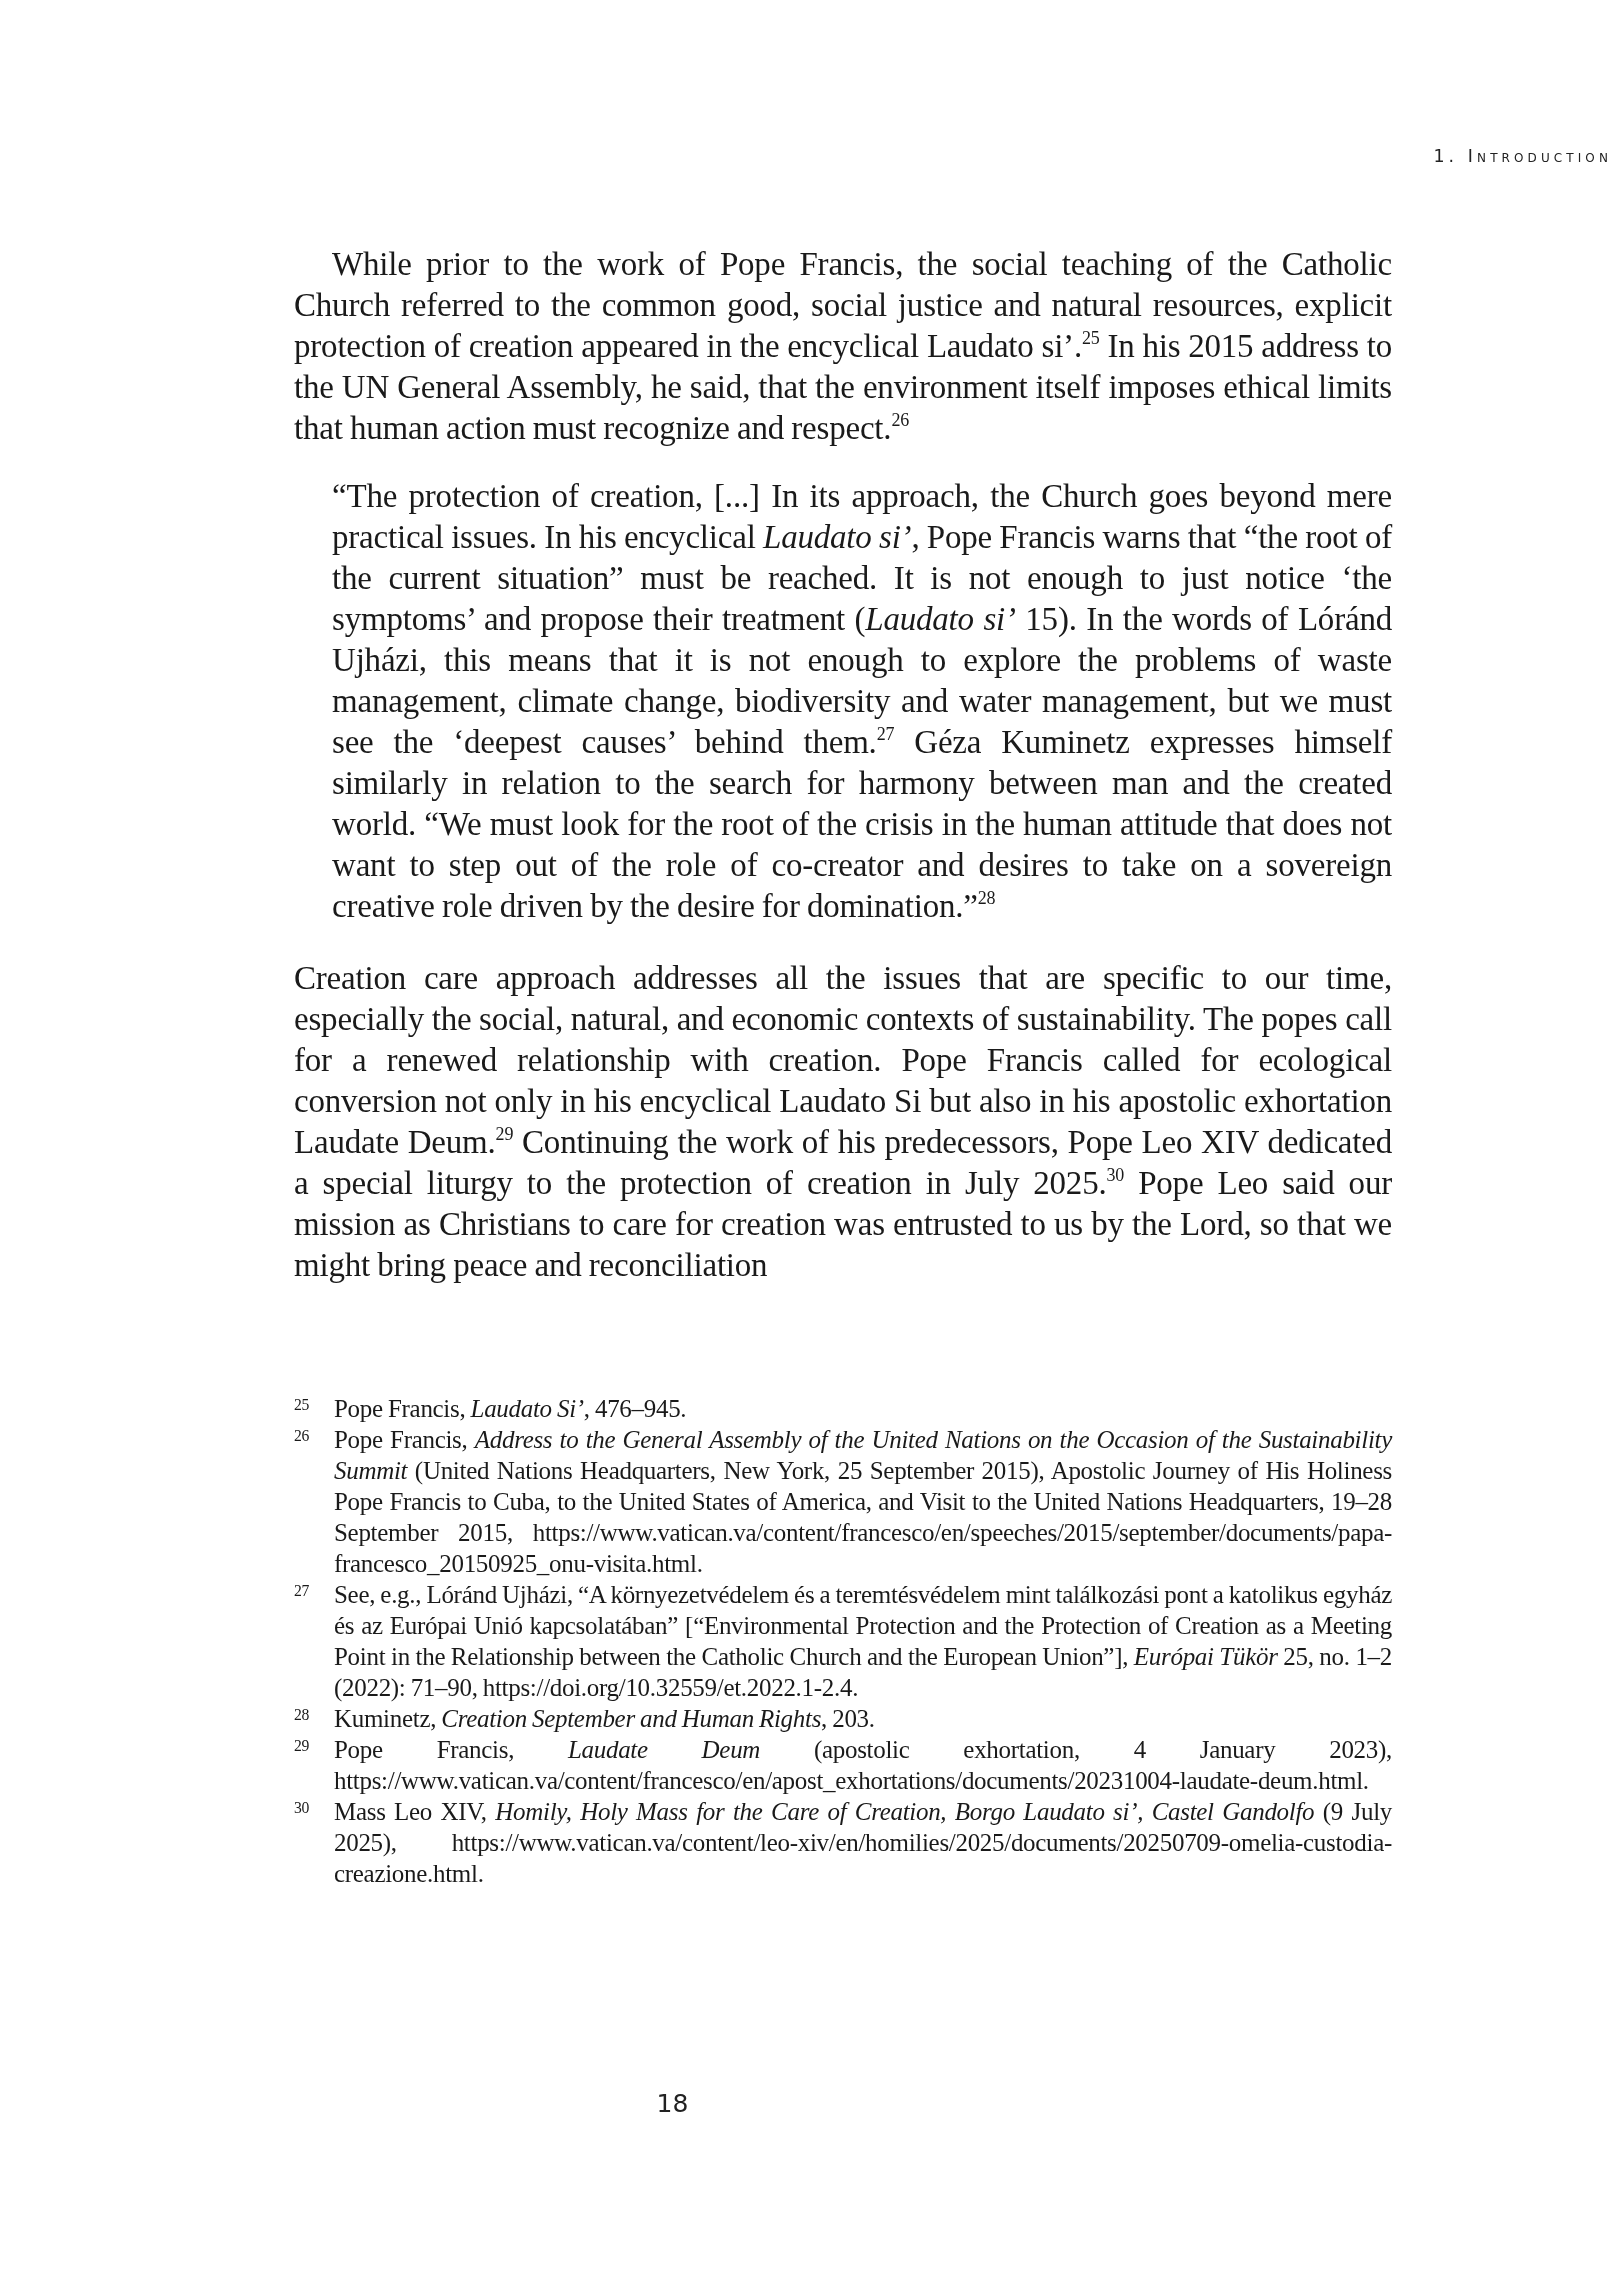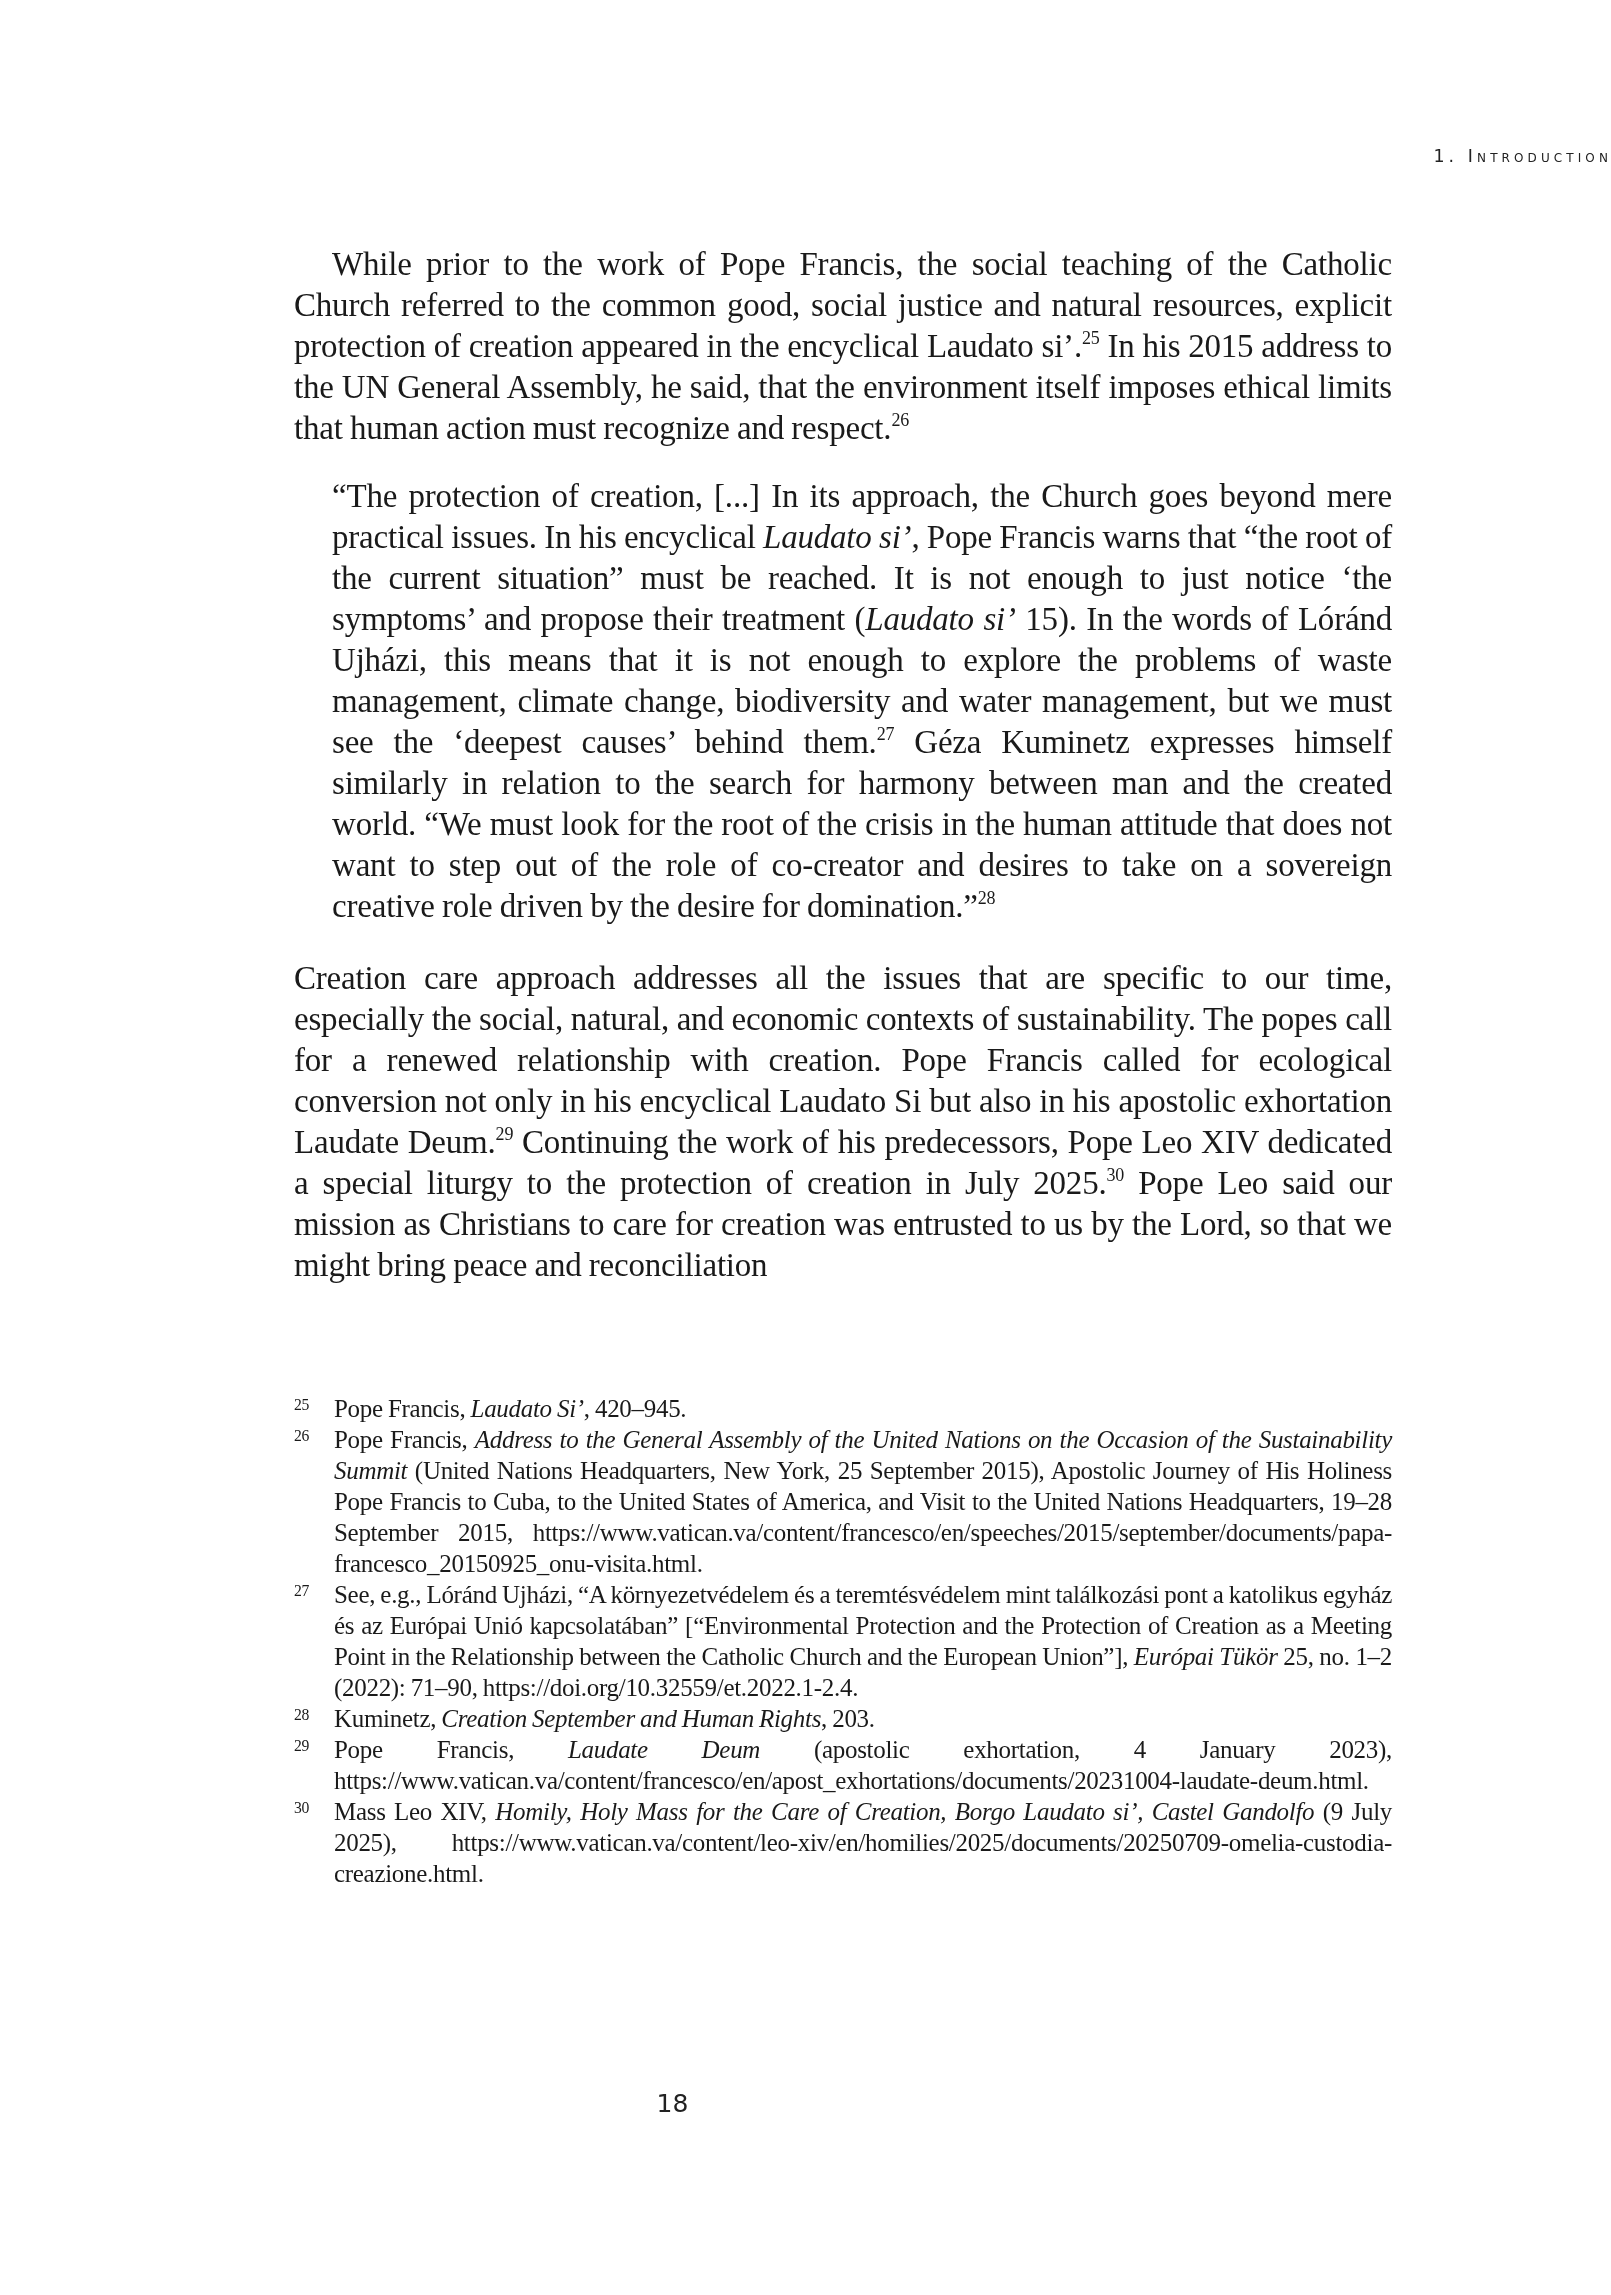--- a/index.html
+++ b/index.html
@@ -106,21 +106,21 @@
   <p class="para indent"><span>While prior to the work of Pope Francis, the social teaching of the Catholic Church referred to the common good, social justice and natural resources, explicit protection of creation appeared in the encyclical Laudato si’.</span><sup>25</sup><span> In his 2015 address to the UN General Assembly, he said, that the environment itself imposes ethical limits that human action must recognize and respect.</span><sup>26</sup></p>
 
   <div class="blockquote"><span>“The protection of creation, [...] In its approach, the Church goes beyond mere practical issues. In his encyclical </span><i>Laudato si’</i><span>, Pope Francis warns that “the root of the current situation” must be reached. It is not enough to just notice ‘the symptoms’ and propose their treatment (</span><i>Laudato si’</i><span> 15). In the words of Lóránd Ujházi, this means that it is not enough to explore the problems of waste management, climate change, biodiversity and water management, but we must see the ‘deepest causes’ behind them.</span><sup>27</sup><span> Géza Kuminetz expresses himself similarly in relation to the search for harmony between man and the created world. “We must look for the root of the crisis in the human attitude that does not want to step out of the role of co-creator and desires to take on a sovereign creative role driven by the desire for domination.”</span><sup>28</sup></div>
 
   <p class="para after-quote"><span>Creation care approach addresses all the issues that are specific to our time, especially the social, natural, and economic contexts of sustainability. The popes call for a renewed relationship with creation. Pope Francis called for ecological conversion not only in his encyclical Laudato Si but also in his apostolic exhortation Laudate Deum.</span><sup>29</sup><span> Continuing the work of his predecessors, Pope Leo XIV dedicated a special liturgy to the protection of creation in July 2025.</span><sup>30</sup><span> Pope Leo said our mission as Christians to care for creation was entrusted to us by the Lord, so that we might bring peace and reconciliation</span></p>
 </div>
 
 <div class="footnotes">
   <div class="footnote">
     <span class="fn-num">25</span>
-    <span class="fn-text"><span>Pope Francis, </span><i>Laudato Si’</i><span>, 420–945.</span></span>
+    <span class="fn-text"><span>Pope Francis, </span><i>Laudato Si’</i><span>, 476–945.</span></span>
   </div>
   <div class="footnote">
     <span class="fn-num">26</span>
     <span class="fn-text"><span>Pope Francis, </span><i>Address to the General Assembly of the United Nations on the Occasion of the Sustainability Summit</i><span> (United Nations Headquarters, New York, 25 September 2015), Apostolic Journey of His Holiness Pope Francis to Cuba, to the United States of America, and Visit to the United Nations Headquarters, 19–28 September 2015, https://www.vatican.va/content/francesco/en/speeches/2015/september/documents/papa-francesco_20150925_onu-visita.html.</span></span>
   </div>
   <div class="footnote">
     <span class="fn-num">27</span>
     <span class="fn-text"><span>See, e.g., Lóránd Ujházi, “A környezetvédelem és a teremtésvédelem mint találkozási pont a katolikus egyház és az Európai Unió kapcsolatában” [“Environmental Protection and the Protection of Creation as a Meeting Point in the Relationship between the Catholic Church and the European Union”], </span><i>Európai Tükör</i><span> 25, no. 1–2 (2022): 71–90, https://doi.org/10.32559/et.2022.1-2.4.</span></span>
   </div>
   <div class="footnote">

